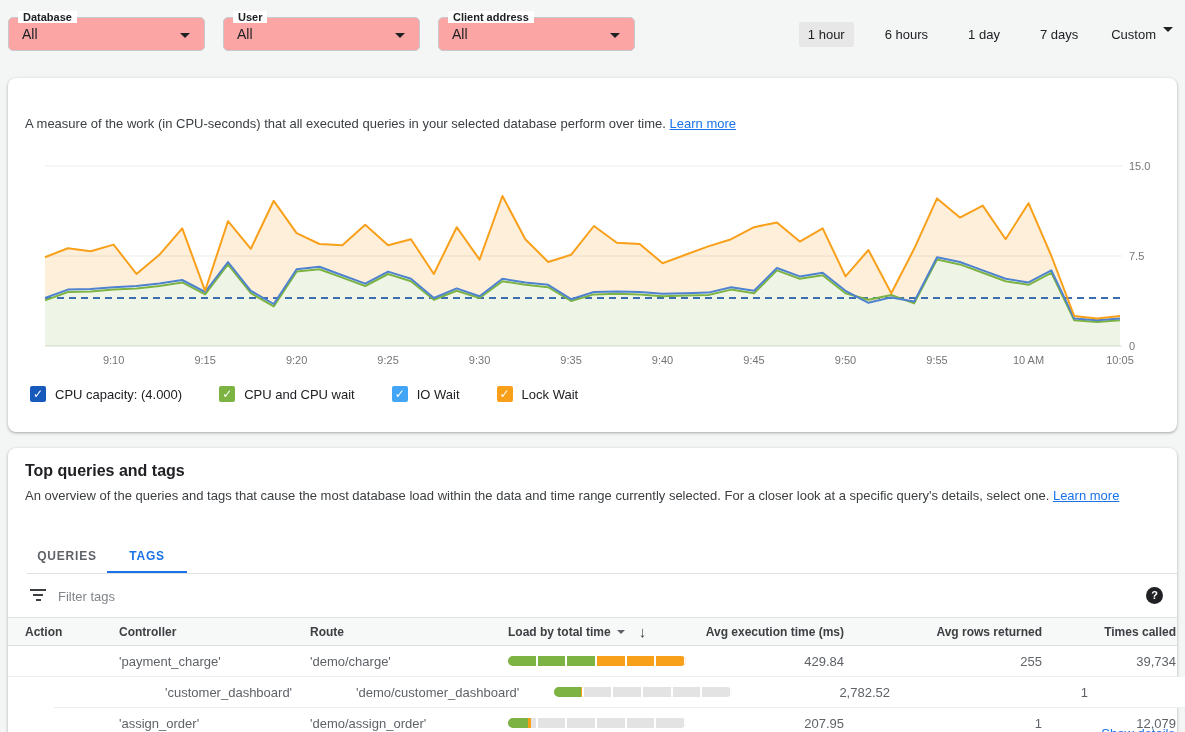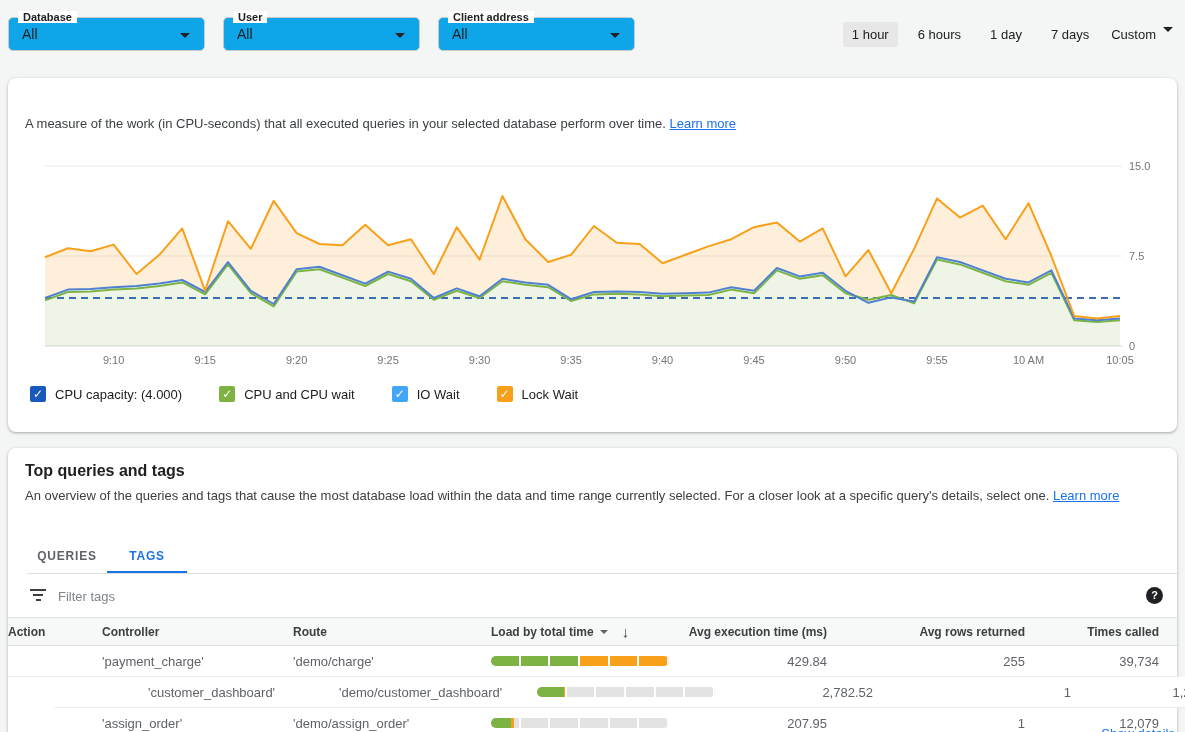--- a/index.html
+++ b/index.html
@@ -2,30 +2,30 @@
 <html><head>
 <meta charset="utf-8">
 <style>
   * { margin:0; padding:0; box-sizing:border-box; }
   html,body { width:1185px; height:732px; overflow:hidden; }
   body { font-family:"Liberation Sans","DejaVu Sans",sans-serif; background:#f4f5f5; color:#202124; }
   #app { position:relative; width:1185px; height:732px; }
 
   
   .filters { position:absolute; left:8px; top:17px; display:flex; gap:18px; }
-  .select { position:relative; width:197px; height:34px; background:#0ea5e9; border:1px solid #c7c9cc;
+  .select { position:relative; width:197px; height:34px; background:#fca5a5; border:1px solid #c7c9cc;
             border-radius:5px; cursor:pointer; }
   .select .flabel { position:absolute; top:-7px; left:9px; background:#fff; padding:0 5px;
                     font-size:11px; font-weight:700; color:#202124; line-height:12px; }
   .select .fvalue { position:absolute; left:13px; top:8px; font-size:14px; color:#202124; }
   .caret { width:0; height:0; border-left:5px solid transparent; border-right:5px solid transparent;
            border-top:5px solid #202124; display:inline-block; }
   .select .caret { position:absolute; right:14px; top:15px; }
 
-  .timerange { position:absolute; right:10px; top:22px; display:flex; align-items:center; gap:11px;
+  .timerange { position:absolute; right:10px; top:22px; display:flex; align-items:center; gap:22px;
                font-size:13px; color:#202124; }
   .tr-opt { padding:5px 9px; border-radius:2px; cursor:pointer; white-space:nowrap; }
   .tr-opt.selected { background:#e7e7e7; }
   .tr-custom { display:flex; gap:7px; cursor:pointer; padding:5px 2px; }
 
   
   .card { position:absolute; left:8px; width:1169px; background:#fff; border-radius:8px;
           box-shadow:0 1px 2px rgba(60,64,67,.28), 0 1px 3px 1px rgba(60,64,67,.12); }
   #card-load { top:78px; height:354px; }
   #card-queries { top:448px; height:300px; }
@@ -55,21 +55,21 @@
   .filter-icon { position:absolute; left:22px; top:15px; width:16px; height:14px; }
   .filter-icon i { display:block; height:2px; background:#3c4043; margin:0 auto 3px; }
   .filter-icon i:nth-child(1){ width:16px; } .filter-icon i:nth-child(2){ width:10px; } .filter-icon i:nth-child(3){ width:5px; }
   .filter-input { position:absolute; left:50px; top:10px; width:600px; height:24px; border:none; outline:none;
                   font-size:13px; color:#737373; font-family:inherit; }
   .filter-input::placeholder { color:#80868b; }
   .help-icon { position:absolute; right:14px; top:13px; width:17px; height:17px; border-radius:50%;
                background:#202124; color:#fff; font-size:11px; font-weight:700; text-align:center;
                line-height:17px; cursor:pointer; }
 
-  .tgrid { display:grid; grid-template-columns:94px 191px 198px 186px 151px 198px 134px; }
+  .tgrid { display:grid; grid-template-columns:94px 191px 198px 186px 151px 198px 134px; padding-left:17px; }
   .thead { position:absolute; left:0; top:170px; width:100%; height:28px; background:#f7f8f8;
            border-bottom:1px solid #e0e0e0; align-items:center; }
   .thead .th { font-size:12px; font-weight:700; color:#3c4043; }
   .th.num, .td.num { text-align:right; padding-right:1px; }
   .th-load { display:flex; align-items:center; gap:6px; cursor:pointer; }
   .sort-caret { width:0; height:0; border-left:4px solid transparent; border-right:4px solid transparent;
                 border-top:4px solid #5f6368; display:inline-block; }
   .sort-arrow { font-size:15px; font-weight:700; color:#3c4043; margin-left:8px; }
 
   .trow { position:absolute; left:0; width:100%; height:31px; align-items:center; background:#fff;

